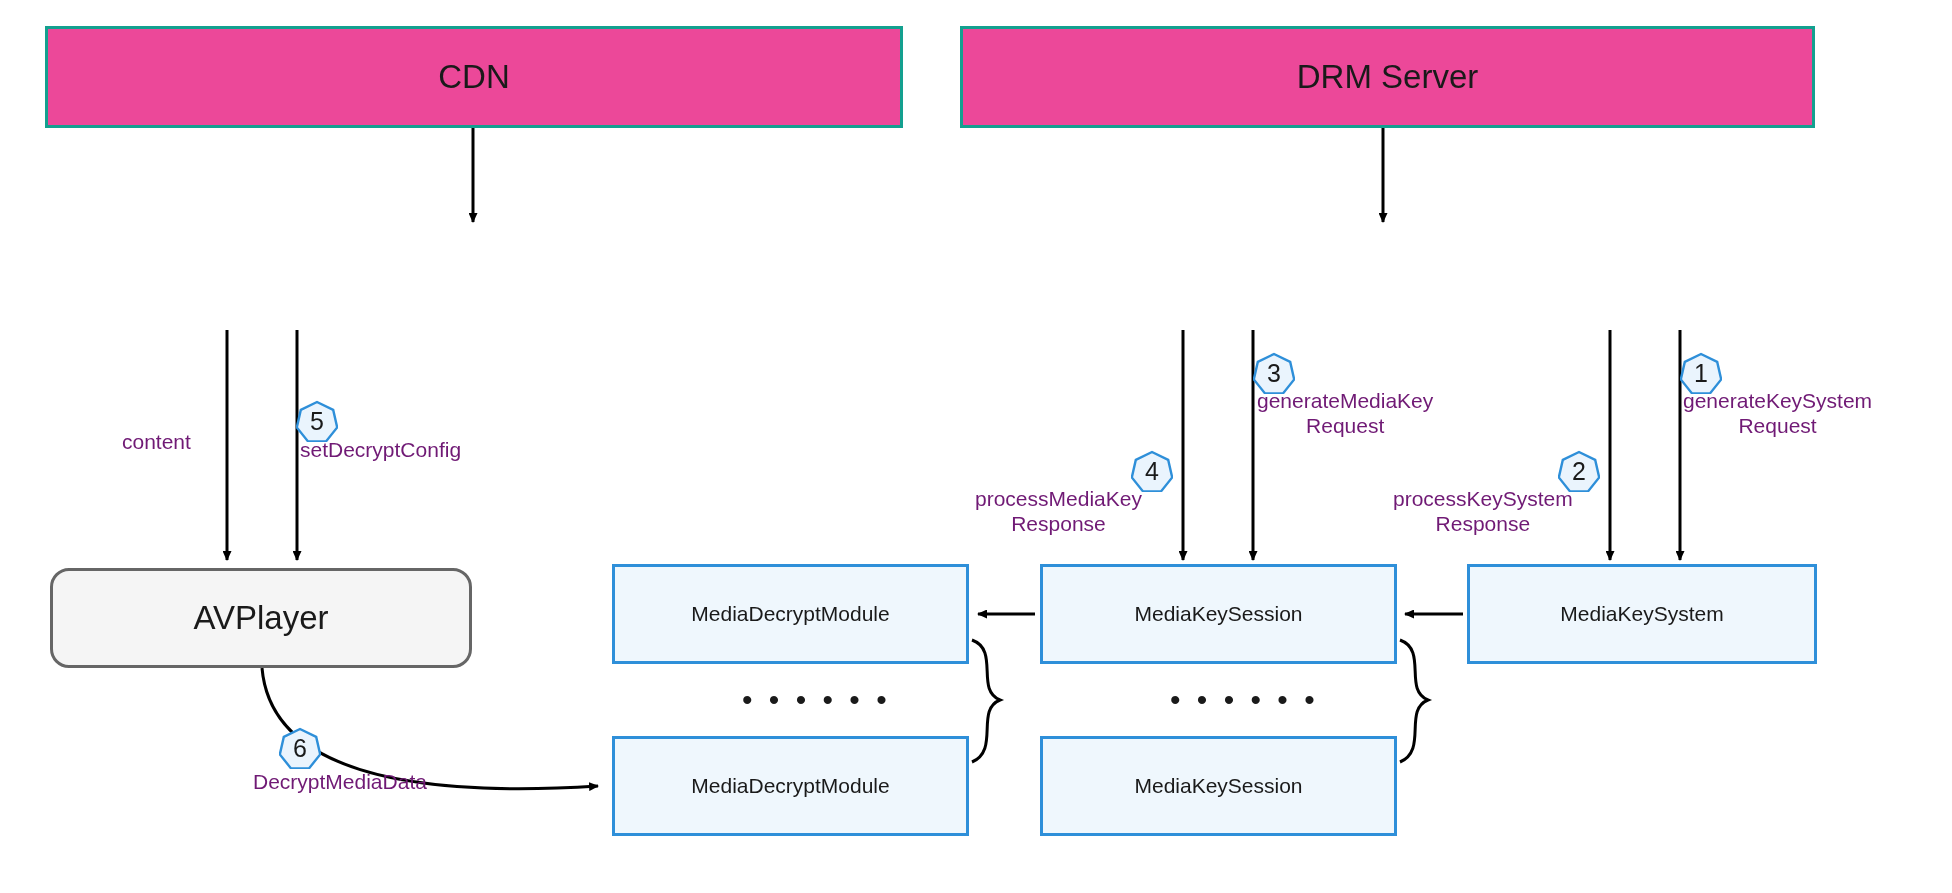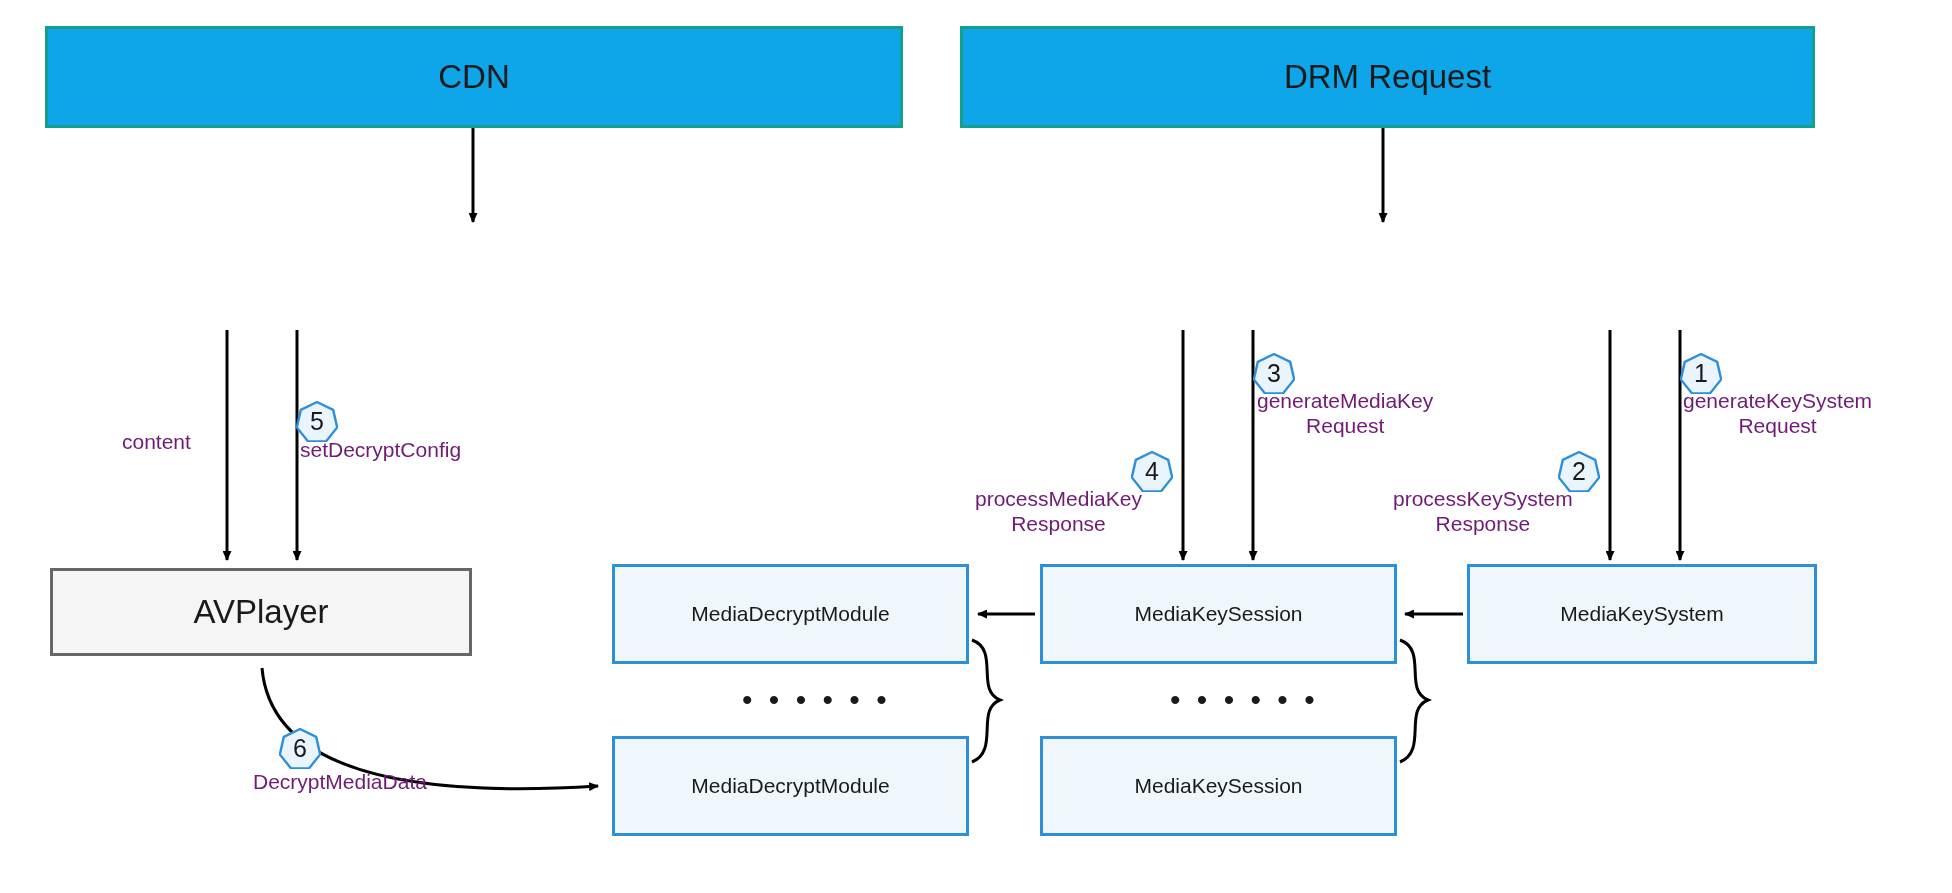--- a/index.html
+++ b/index.html
@@ -31,21 +31,21 @@
     position: absolute;
     box-sizing: border-box;
     display: flex;
     align-items: center;
     justify-content: center;
     text-align: center;
     color: #1a1a1a;
     line-height: 1.25;
   }
   .node-server {
-    background: #0ea5e9;
+    background: #ec4899;
     border: 3px solid #13a08f;
     font-size: 33px;
   }
   .node-app {
     background: #fffbef;
     border: 3px solid #f5bc00;
     font-size: 33px;
   }
   .node-player {
     background: #f5f5f5;
@@ -155,25 +155,25 @@
     <g>
       <path d="M 1400,640 C 1428,650 1403,690 1428,700 C 1403,710 1428,750 1400,762" fill="none" stroke="#000000" stroke-width="3"></path>
     </g>
   </svg>
 
   <div class="node node-server" style="left:45px; top:26px; width:858px; height:102px;">
     <span>CDN</span>
   </div>
 
   <div class="node node-server" style="left:960px; top:26px; width:855px; height:102px;">
-    <span>DRM Request</span>
-  </div>
-
-
-  <div class="node node-player" style="left:50px; top:568px; width:422px; height:88px;">
+    <span>DRM Server</span>
+  </div>
+
+
+  <div class="node node-player" style="left:50px; top:568px; width:422px; height:100px;border-radius:19px;">
     <span>AVPlayer</span>
   </div>
 
   <div class="node node-blue" style="left:612px; top:564px; width:357px; height:100px;">
     <span>MediaDecryptModule</span>
   </div>
 
   <div class="node node-blue" style="left:612px; top:736px; width:357px; height:100px;">
     <span>MediaDecryptModule</span>
   </div>

